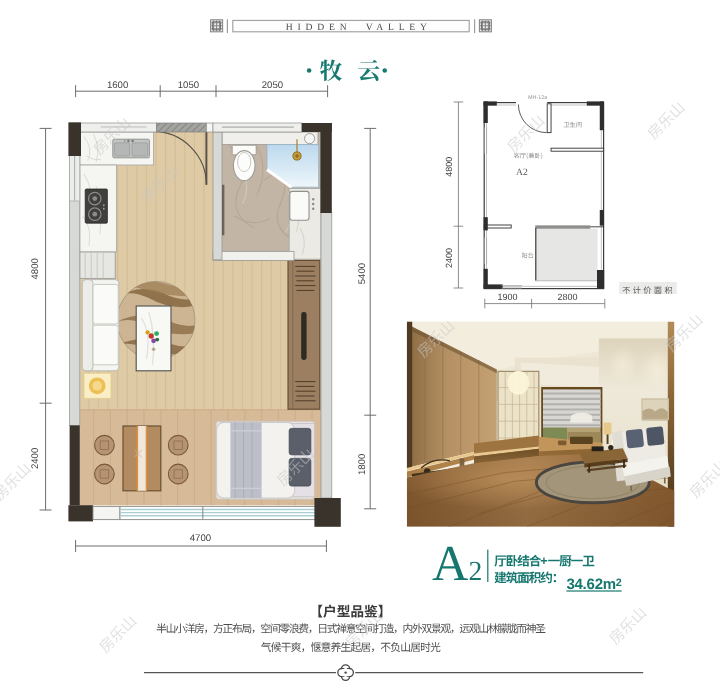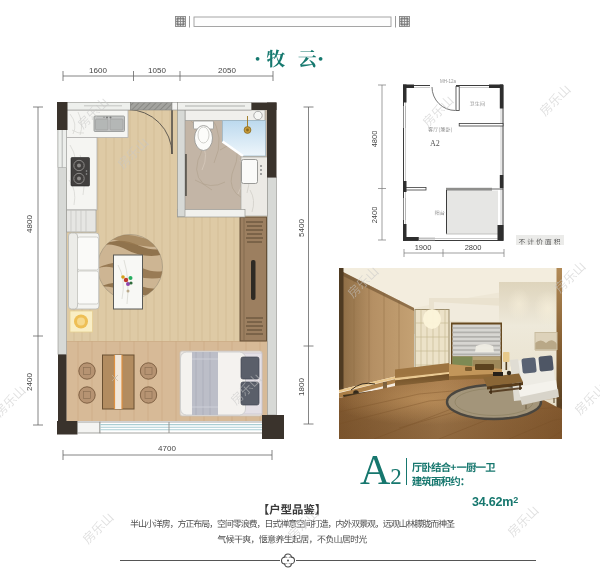--- a/index.html
+++ b/index.html
@@ -32,20 +32,21 @@
         <line x1="231.5" y1="3" x2="231.5" y2="12"></line>
         <line x1="234" y1="3" x2="234" y2="12"></line>
       <rect x="228.2" y="4.2" width="6.6" height="6.6" stroke="#6e6e6e" stroke-width="0.8"></rect>
     </g>
 
     <rect x="21" y="3" width="197" height="9.5" fill="#fdfdfd" stroke="#9c9c9c" stroke-width="0.9"></rect>
     <line x1="16.5" y1="2" x2="16.5" y2="13.5" stroke="#9c9c9c"></line>
     <line x1="222.5" y1="2" x2="222.5" y2="13.5" stroke="#9c9c9c"></line>
   </svg>
   
+  <div class="abs" style="left:7px;top:3.5px;width:238px;text-align:center;font-family:'Liberation Serif',serif;font-size:8px;letter-spacing:4px;color:#4a4a4a;">HIDDEN&nbsp;&nbsp;VALLEY</div>
 </div>
 
 <div class="abs" style="left:0;top:60px;">
 <svg width="330" height="405" viewBox="0 0 330 405" id="plan">
 <defs>
   <linearGradient id="showerg" x1="0" y1="0" x2="0" y2="1">
     <stop offset="0" stop-color="#bcd9ee"></stop>
           <stop offset="1" stop-color="#eef6fb"></stop>
   </linearGradient>
   <pattern id="hatch" width="4" height="4" patternUnits="userSpaceOnUse" patternTransform="rotate(45)">
@@ -610,21 +611,21 @@
 <rect x="154" y="104" width="10" height="4" fill="#26201a"></rect>
 <circle cx="170" cy="105" r="2.2" fill="#32291e"></circle>
 </g>
 </svg>
 </div>
 
 <div class="abs" style="left:360px;top:451px;width:240px;height:46px;">
   <span style="font-family:'Liberation Serif',serif;color:#16776e;font-size:42px;line-height:38px;">A</span><span style="font-family:'Liberation Serif',serif;color:#16776e;font-size:23px;">2</span>
 </div>
 
-<div class="abs" style="left:472px;top:495px;font-family:'Liberation Sans',sans-serif;font-weight:bold;font-size:12.5px;color:#16776e;letter-spacing:-0.2px;">34.62m<span style="font-size:9px;vertical-align:3px;">2</span></div>
+<div class="abs" style="left:472px;top:480px;font-family:'Liberation Sans',sans-serif;font-weight:bold;font-size:12.5px;color:#16776e;letter-spacing:-0.2px;text-decoration:underline;">34.62m<span style="font-size:9px;vertical-align:3px;">2</span></div>
 
 <div class="abs" style="left:405.5px;top:458px;width:1px;height:27px;background:#16776e;"></div>
 
 <div class="abs" style="left:100px;top:549px;">
   <svg width="440" height="20" viewBox="0 0 440 20">
     <line x1="20" y1="11.5" x2="180" y2="11.5" stroke="#555" stroke-width="1"></line>
     <line x1="196" y1="11.5" x2="436" y2="11.5" stroke="#555" stroke-width="1"></line>
     <g transform="translate(188,11.5)">
       <circle cx="0" cy="-3.1" r="3.4" fill="#fff" stroke="#4a4a4a" stroke-width="1.1"></circle>
       <circle cx="0" cy="3.1" r="3.4" fill="#fff" stroke="#4a4a4a" stroke-width="1.1"></circle>

